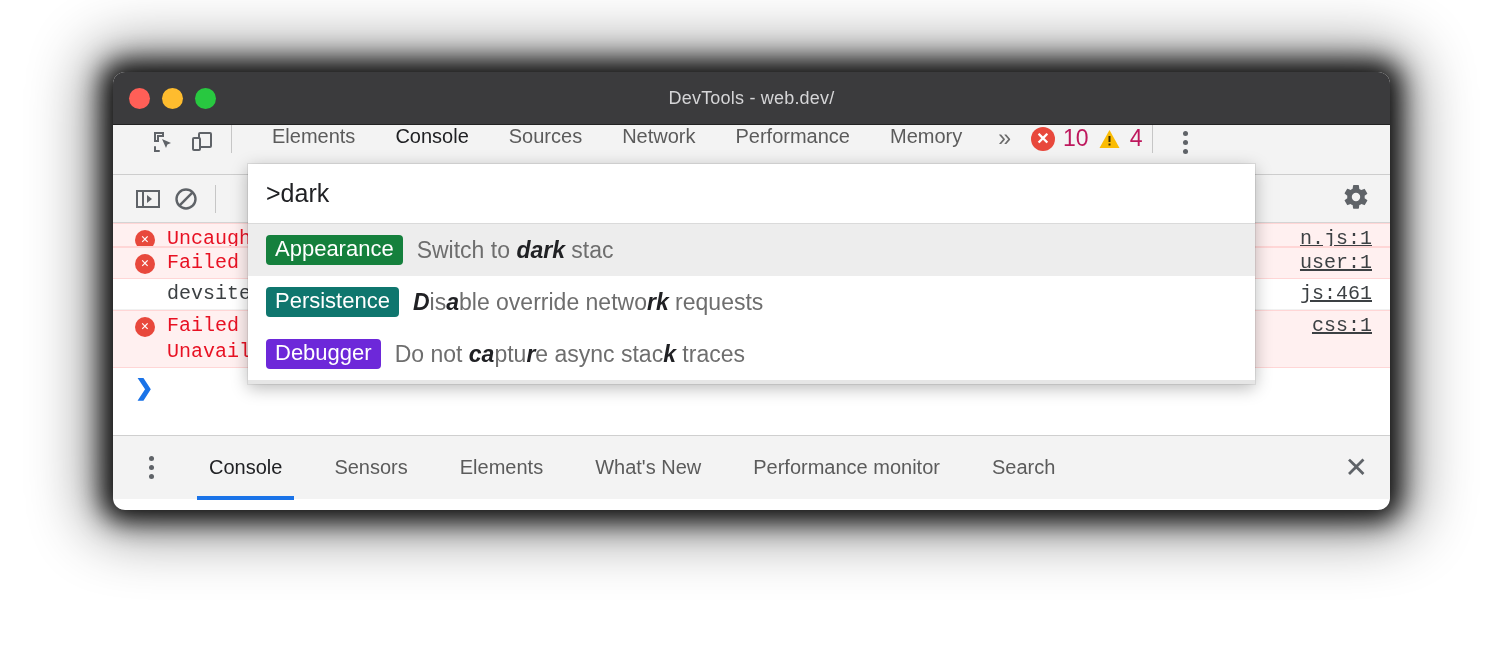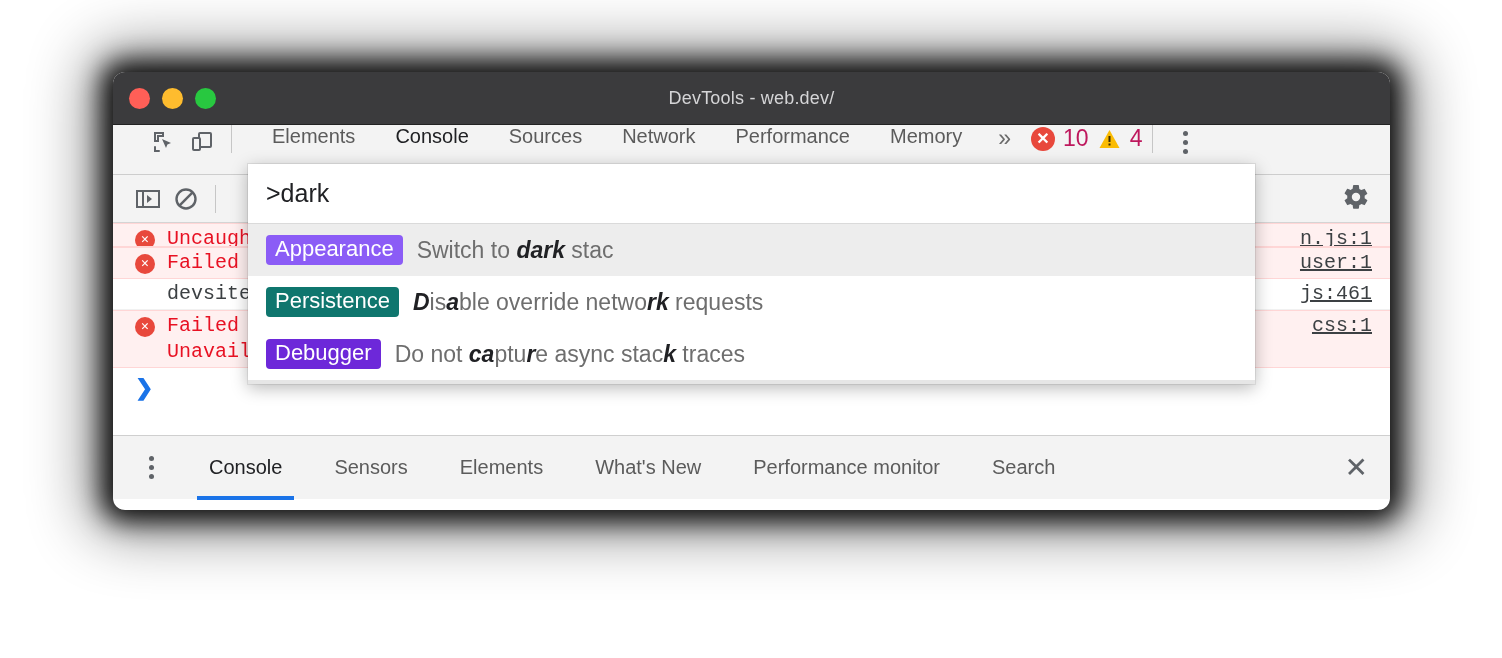--- a/index.html
+++ b/index.html
@@ -351,21 +351,21 @@
       <span class="dtab">Performance monitor</span>
       <span class="dtab">Search</span>
       <span class="closebtn">✕</span>
     </div>
   </div>
 
   <div class="palette">
     <div class="palette-input" placeholder="Type a command">&gt;dark</div>
     <div class="results" id="palette-results">
         <div class="result selected">
-          <span class="cat" style="background: #8b5cf6;">Appearance</span>
+          <span class="cat" style="background: #15803d;">Appearance</span>
           <span class="desc"><span>Switch to </span><b>dark</b><span> stac</span></span>
         </div>
         <div class="result">
           <span class="cat" style="background: #0f766e;">Persistence</span>
           <span class="desc"><b>D</b><span>is</span><b>a</b><span>ble override netwo</span><b>rk</b><span> requests</span></span>
         </div>
         <div class="result">
           <span class="cat" style="background: #6d28d9;">Debugger</span>
           <span class="desc"><span>Do not </span><b>ca</b><span>ptu</span><b>r</b><span>e async stac</span><b>k</b><span> traces</span></span>
         </div>

